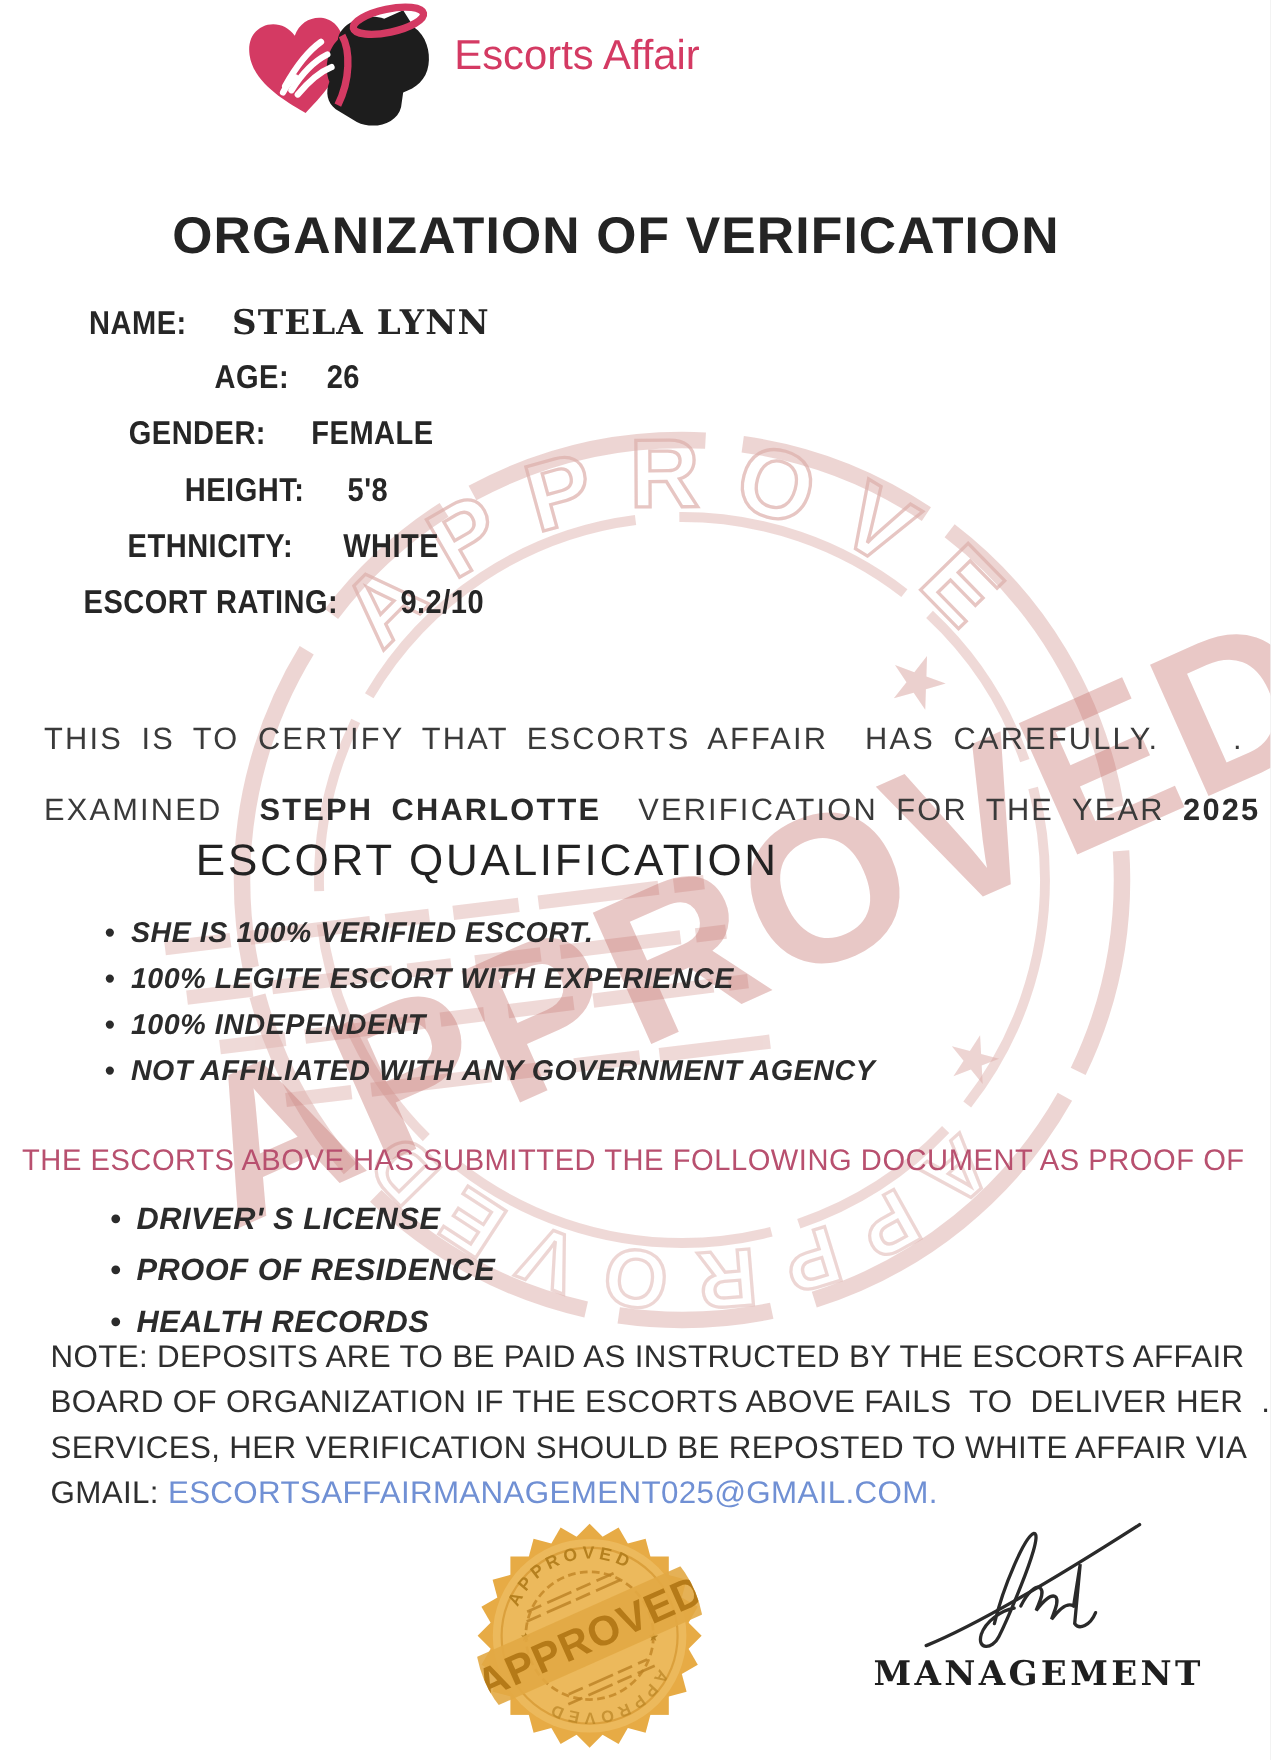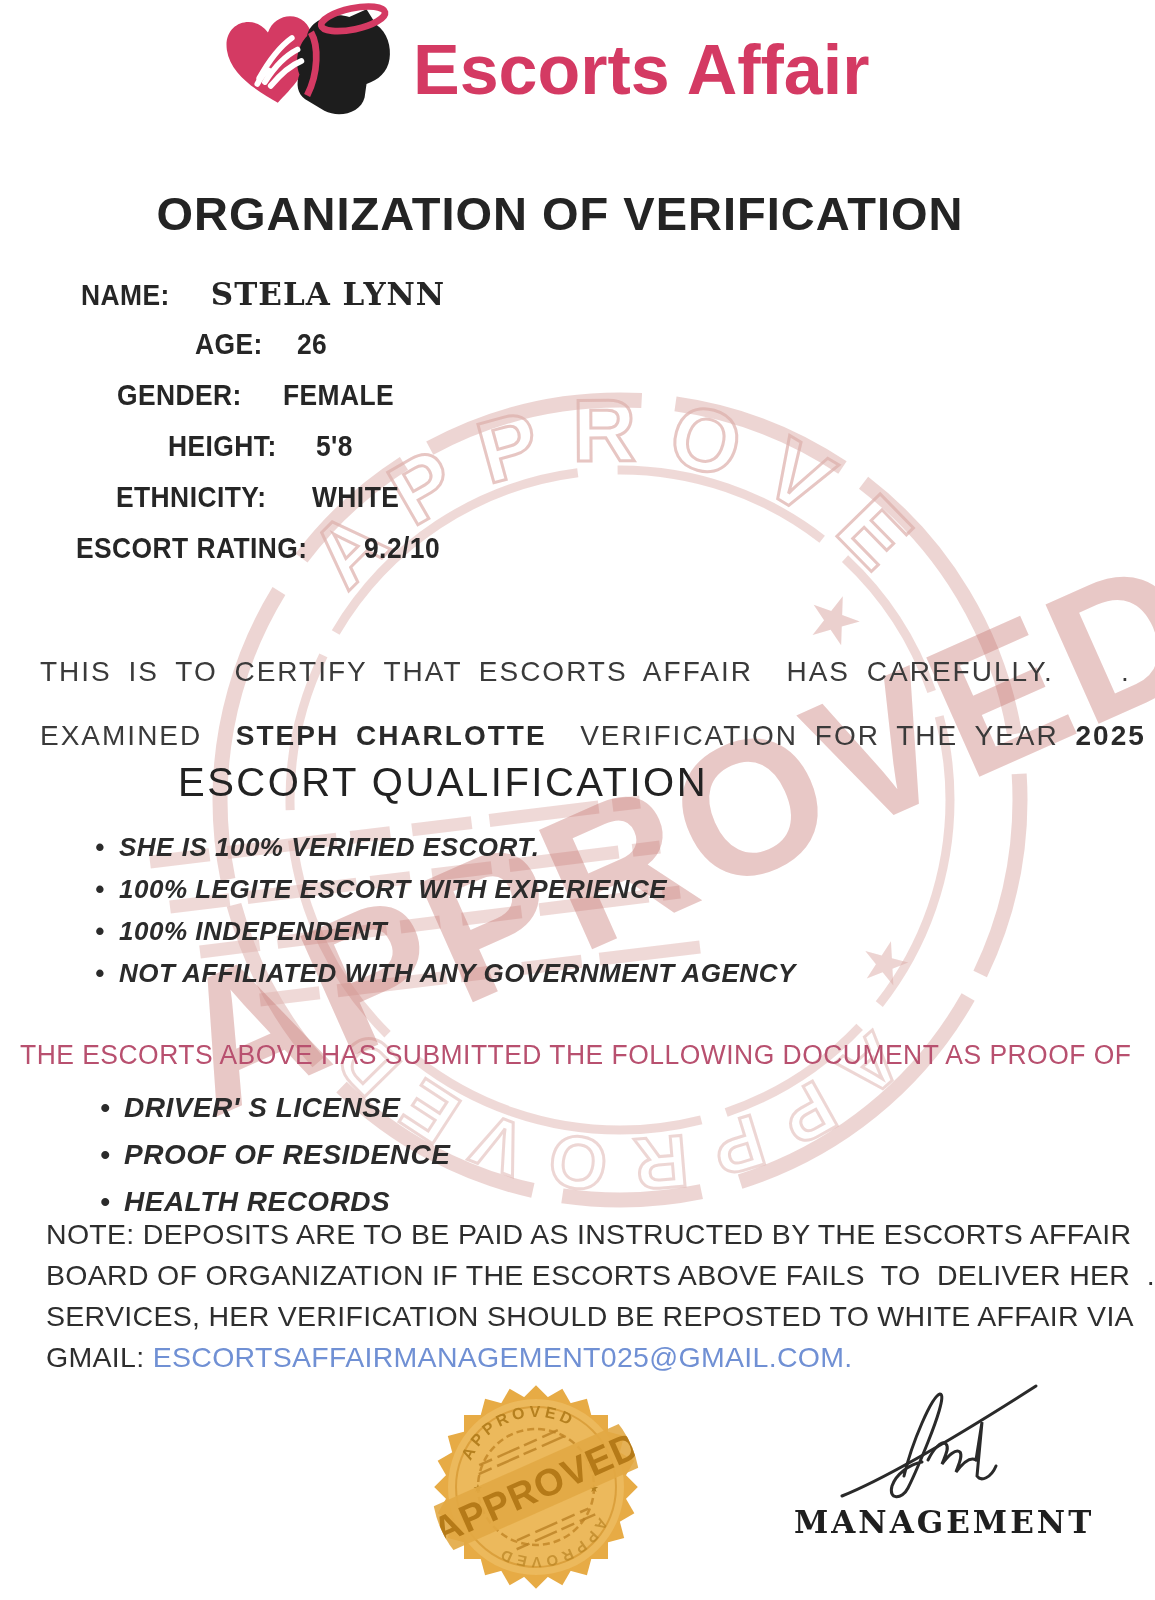--- a/index.html
+++ b/index.html
@@ -10,21 +10,21 @@
   }
   .abs{position:absolute;}
   .pre{white-space:pre;}
 
   
   .watermark{left:0;top:0;width:1155px;height:1600px;pointer-events:none;}
 
   
   .logo-icon{left:219px;top:2px;width:182px;height:118px;}
   .wordmark{
-    left:413px;top:30px;font-size:70px;font-weight:700;color:#d43a63;
+    left:413px;top:30px;font-size:38px;font-weight:400;color:#d43a63;
     letter-spacing:0px;
   }
 
   
   .title{
     left:30px;top:186px;width:1060px;text-align:center;
     font-size:47px;font-weight:800;color:#242424;letter-spacing:1px;
   }
 
   

